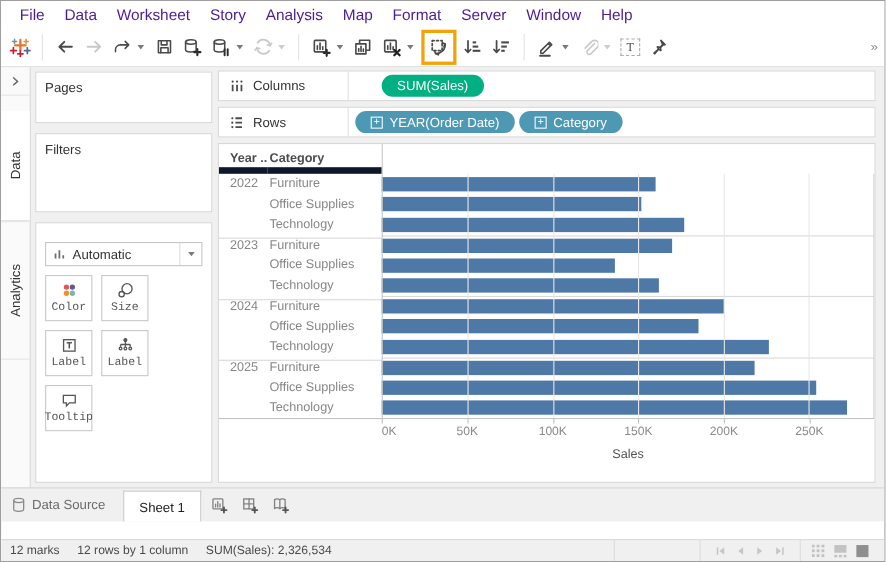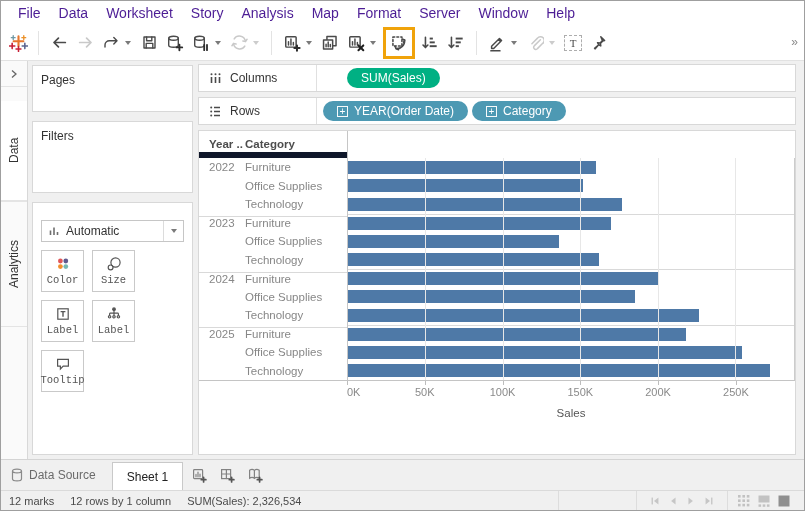--- a/index.html
+++ b/index.html
@@ -95,21 +95,21 @@
             align-items:stretch; flex:none; }
   .dstab { display:flex; align-items:center; gap:6px; padding:0 16px 0 10px; color:#6b6b6b; font-size:12px; }
   .dstab svg { stroke:#8a8a8a; fill:none; stroke-width:1.2; }
   .sheettab { background:#fff; border:1px solid #c9c9c9; border-bottom:none; margin-top:2px;
               padding:0 14px; display:flex; align-items:center; font-size:12px; color:#222; }
   .newtabs { display:flex; align-items:center; margin-left:2px; }
   .ntbtn { width:28px; height:28px; display:flex; align-items:center; justify-content:center; }
   .ntbtn svg { stroke:#828282; fill:none; stroke-width:1.2; stroke-linecap:round; }
 
   .statusbar { height:20px; background:#f0f0f0; border-top:1px solid #dadada; display:flex;
-               align-items:center; font-size:11px; color:#4a4a4a; flex:none; }
+               align-items:center; font-size:11px; color:#4a4a4a; flex:none;margin-top:16px; }
   .sb-item { padding:0 8px; }
   .sb-cell { align-self:stretch; border-left:1px solid #dddddd; display:flex; align-items:center; padding:0 4px; }
   .sb-spacer { flex:1; }
   .navicons { display:flex; gap:6px; padding:0 8px; }
   .viewicons { display:flex; gap:8px; padding:0 10px 0 6px; }
 </style>
 </head>
 <body>
 
 <div class="app">

